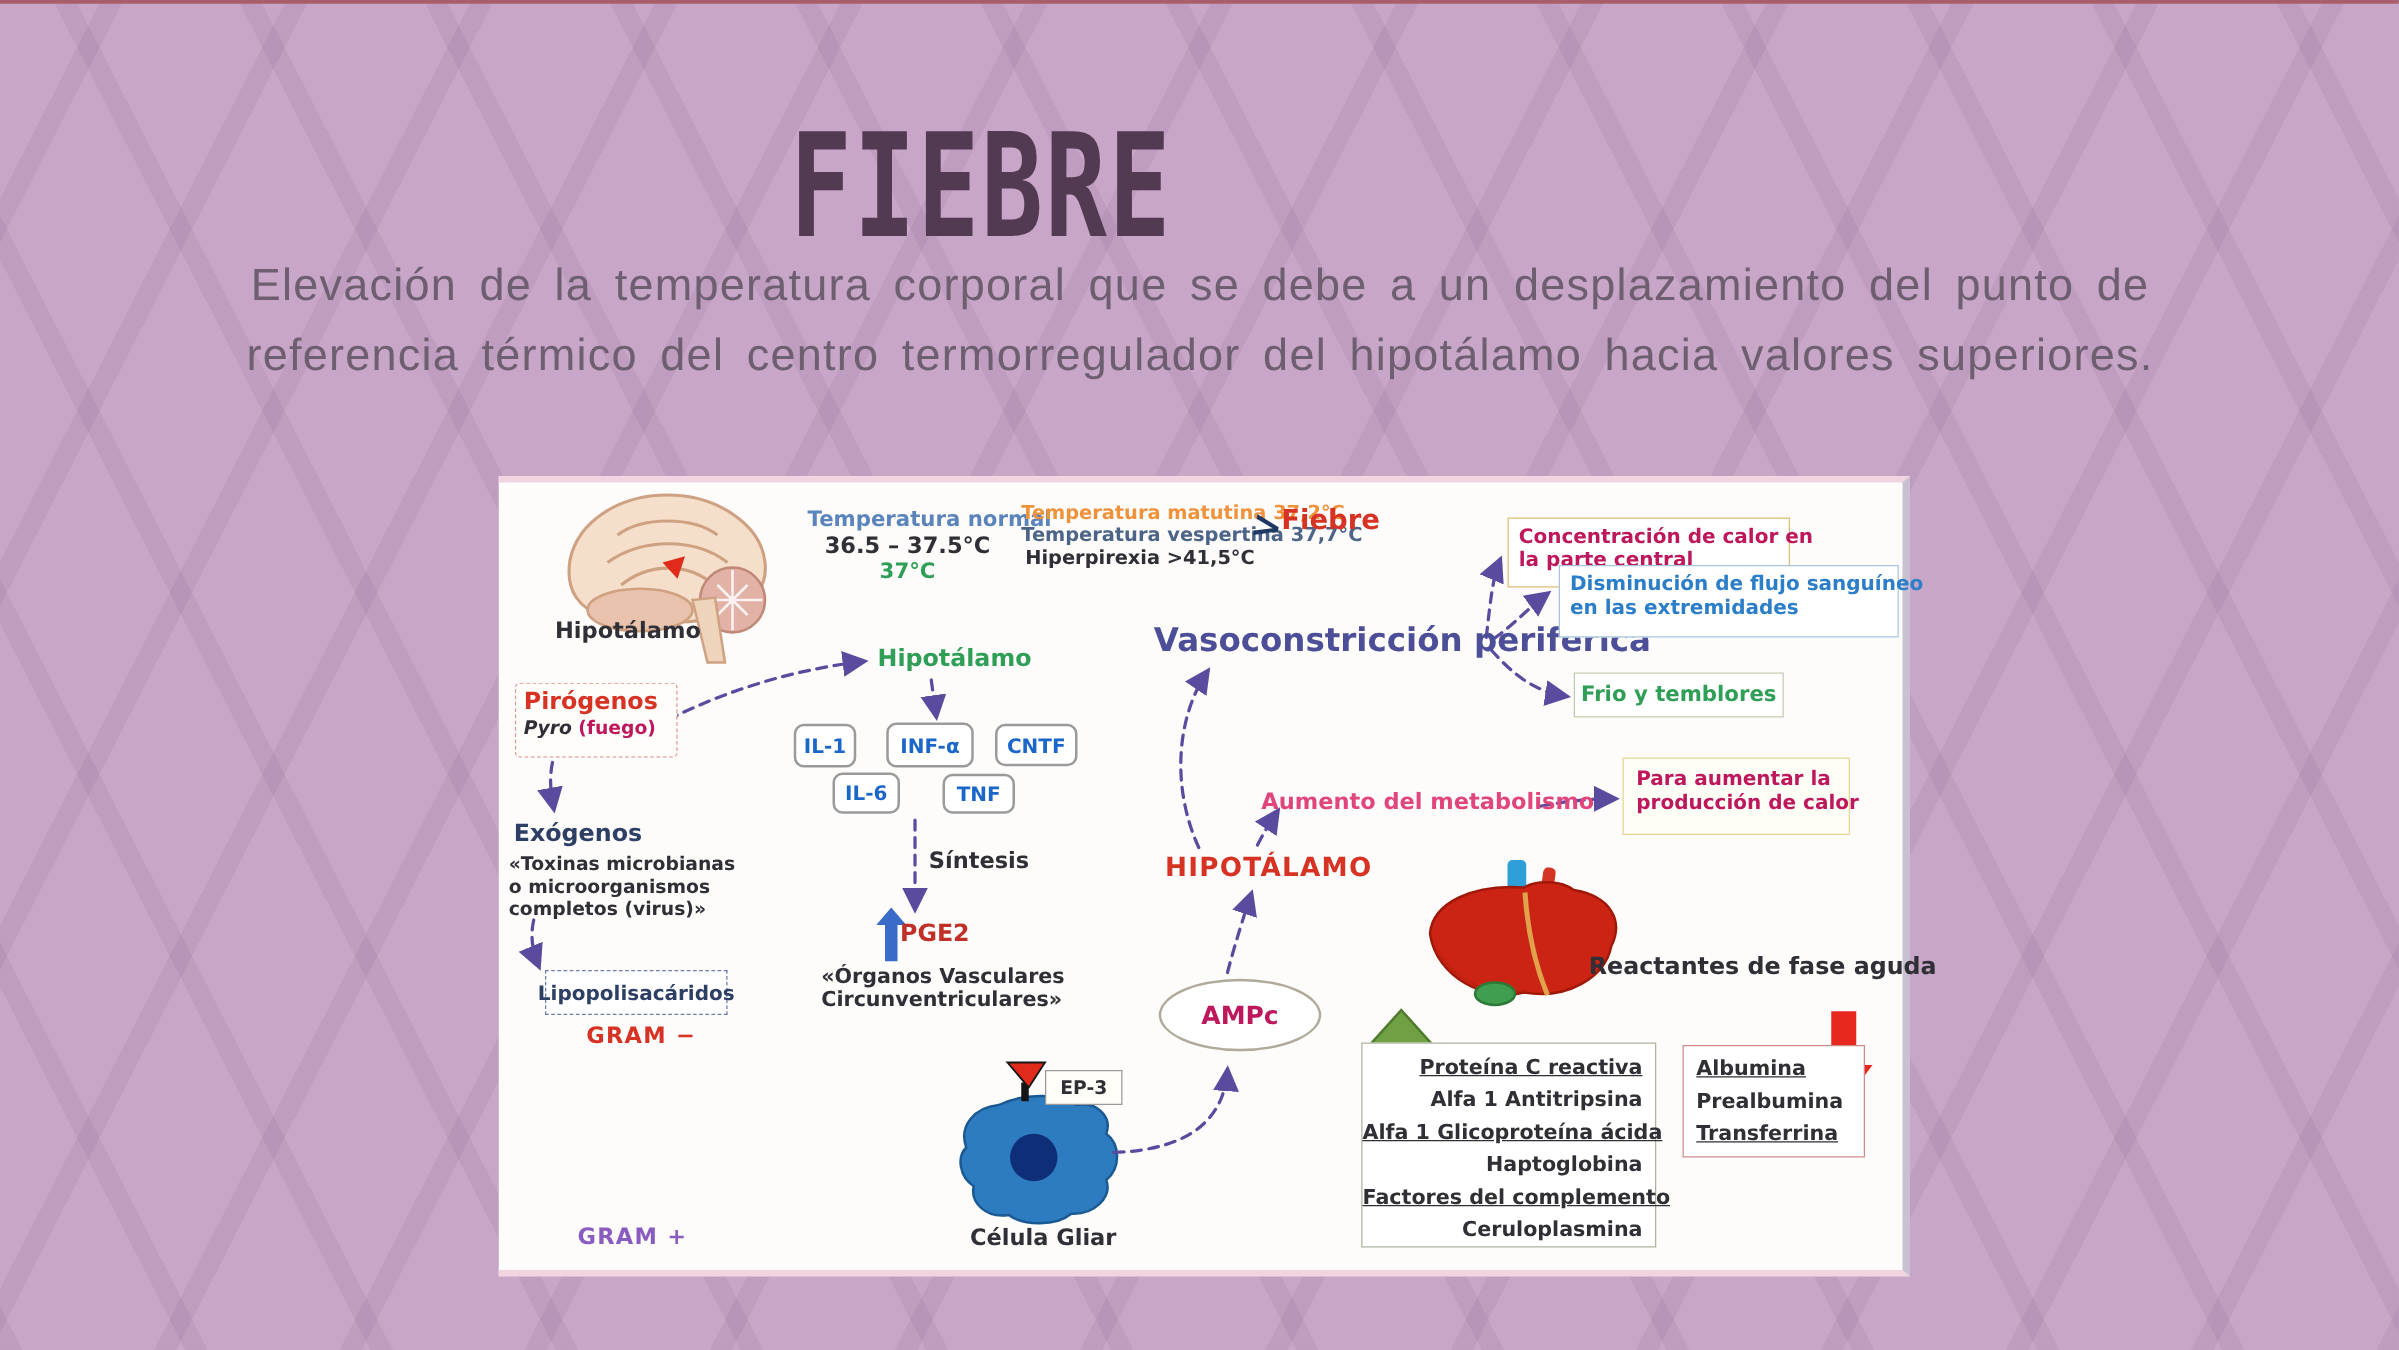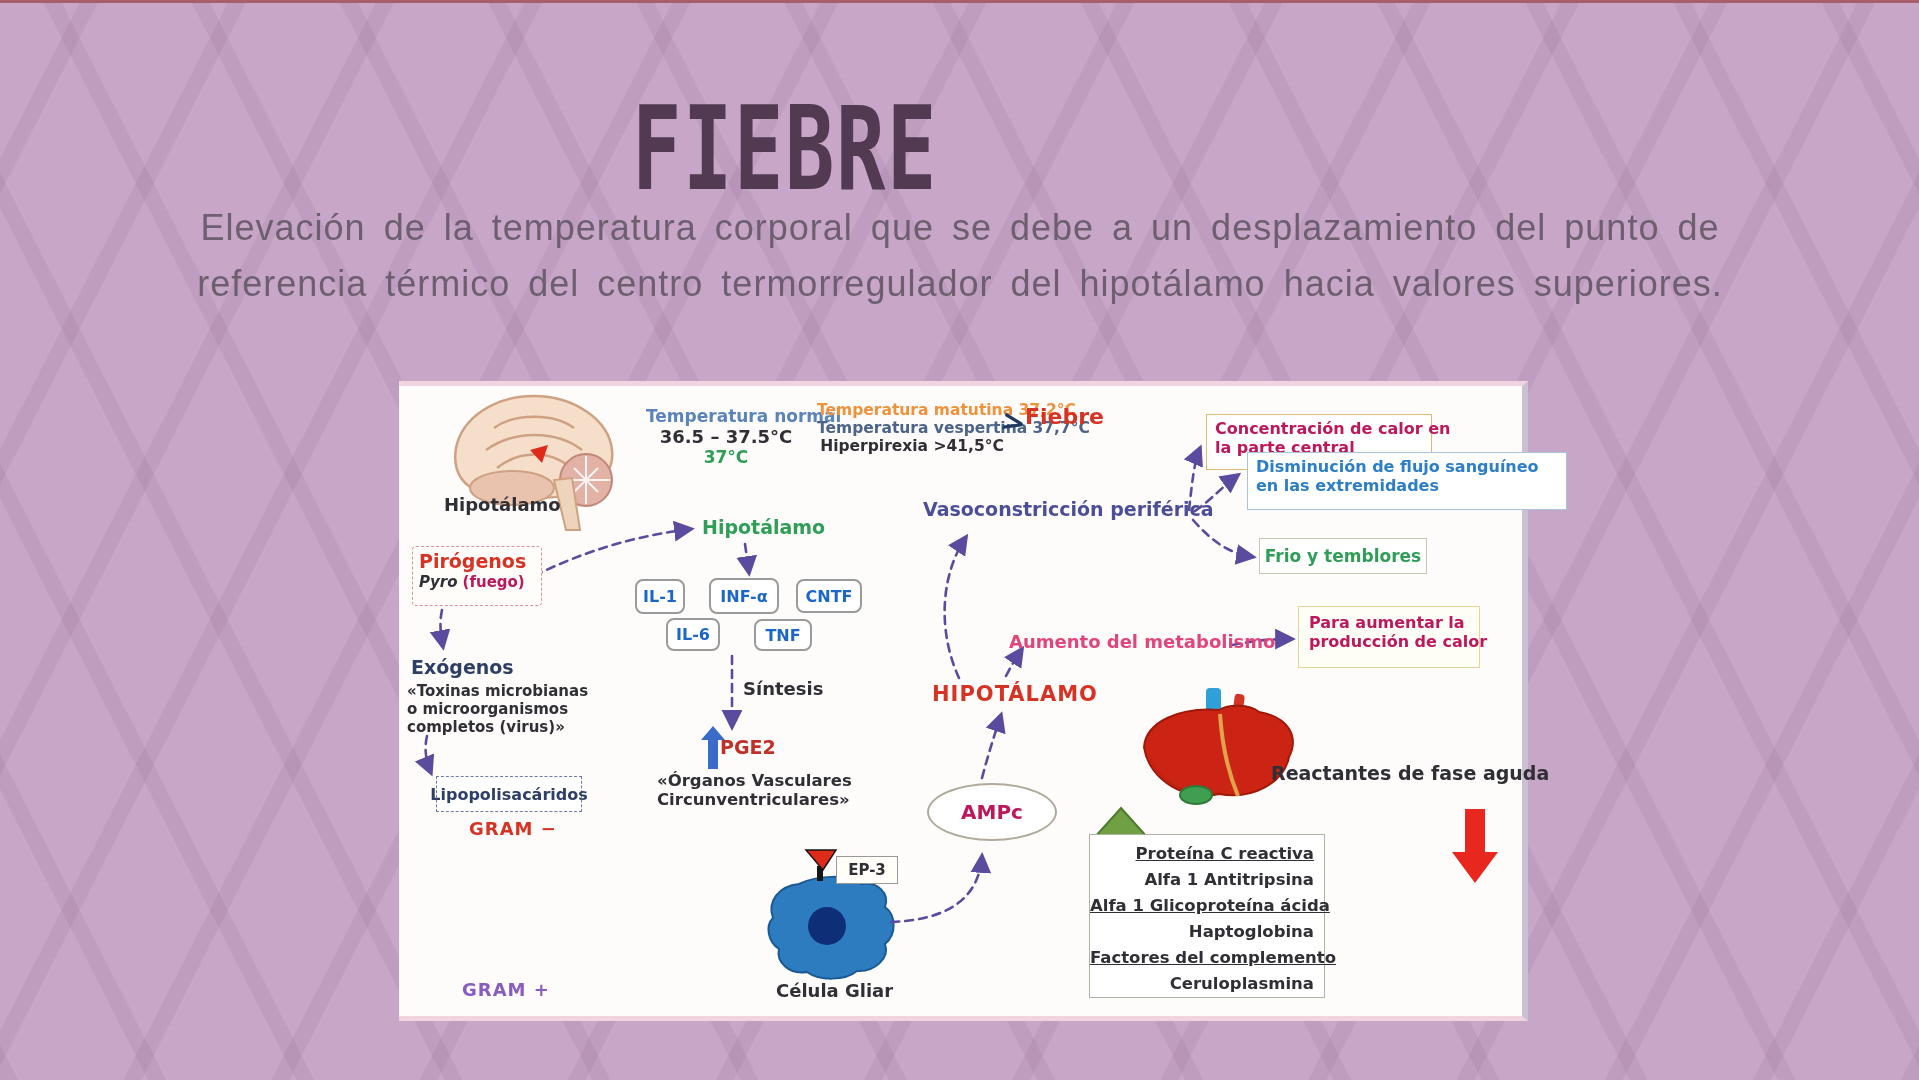--- a/index.html
+++ b/index.html
@@ -128,23 +128,23 @@
 
   <div class="t" style="left:602px;top:18px;font-size:30px;color:#1f3864;transform:rotate(12deg);">&gt;</div>
   <div class="t red" style="left:626px;top:18px;font-size:22px;">Fiebre</div>
 
   <div class="box" style="left:807px;top:28px;width:226px;height:56px;border:1.5px solid #ddbc72;padding:4px 8px;">
     <div class="t ora2" style="position:static;font-size:16px;">Concentración de calor en</div>
     <div class="t ora2" style="position:static;font-size:16px;">la parte central</div>
   </div>
 
   <div class="t grn" style="left:303px;top:130px;font-size:19px;">Hipotálamo</div>
-  <div class="t vio" style="left:524px;top:112px;font-size:19px;">Vasoconstricción periférica</div>
-
-  <div class="box" style="left:848px;top:66px;width:320px;height:58px;border:1.5px solid #a8c4dc;padding:4px 8px;">
+  <div class="t vio" style="left:524px;top:112px;font-size:26px;">Vasoconstricción periférica</div>
+
+  <div class="box" style="left:848px;top:66px;width:272px;height:58px;border:1.5px solid #a8c4dc;padding:4px 8px;">
     <div class="t blu" style="position:static;font-size:16px;">Disminución de flujo sanguíneo</div>
     <div class="t blu" style="position:static;font-size:16px;">en las extremidades</div>
   </div>
 
   <div class="box" style="left:860px;top:152px;width:168px;height:36px;border:1.5px solid #c2cbb0;display:flex;align-items:center;justify-content:center;">
     <span class="t grn" style="position:static;font-size:17px;">Frio y temblores</span>
   </div>
 
   <div class="box" style="left:13px;top:160px;width:130px;height:60px;border:1.5px dashed #e09090;border-radius:4px;padding:3px 6px;background:#fffdfa;">
     <div class="t red" style="position:static;font-size:19px;">Pirógenos</div>
@@ -198,20 +198,25 @@
 
   <div class="box acute" style="left:690px;top:448px;width:236px;height:164px;border:1.5px solid #aab4a0;padding:6px 10px 0 0;text-align:right;line-height:26px;">
     <div class="t drk" style="position:static;font-size:16.5px;">Proteína C reactiva</div>
     <div class="t drk" style="position:static;font-size:16.5px;">Alfa 1 Antitripsina</div>
     <div class="t drk" style="position:static;font-size:16.5px;">Alfa 1 Glicoproteína ácida</div>
     <div class="t drk" style="position:static;font-size:16.5px;">Haptoglobina</div>
     <div class="t drk" style="position:static;font-size:16.5px;">Factores del complemento</div>
     <div class="t drk" style="position:static;font-size:16.5px;">Ceruloplasmina</div>
   </div>
 
+  <div class="box neg" style="left:947px;top:450px;width:146px;height:90px;border:1.5px solid #cc8c8c;padding:5px 10px;line-height:26px;">
+    <div class="t drk" style="position:static;font-size:16.5px;">Albumina</div>
+    <div class="t drk" style="position:static;font-size:16.5px;">Prealbumina</div>
+    <div class="t drk" style="position:static;font-size:16.5px;">Transferrina</div>
+  </div>
 
   <div class="box" style="left:437px;top:470px;width:62px;height:28px;border:1.5px solid #999;display:flex;align-items:center;justify-content:center;background:#fffef8;">
     <span class="t drk" style="position:static;font-size:15px;">EP-3</span>
   </div>
 
   <div class="t drk" style="left:377px;top:594px;font-size:18px;">Célula Gliar</div>
 
 </div>
 
 </body></html>

